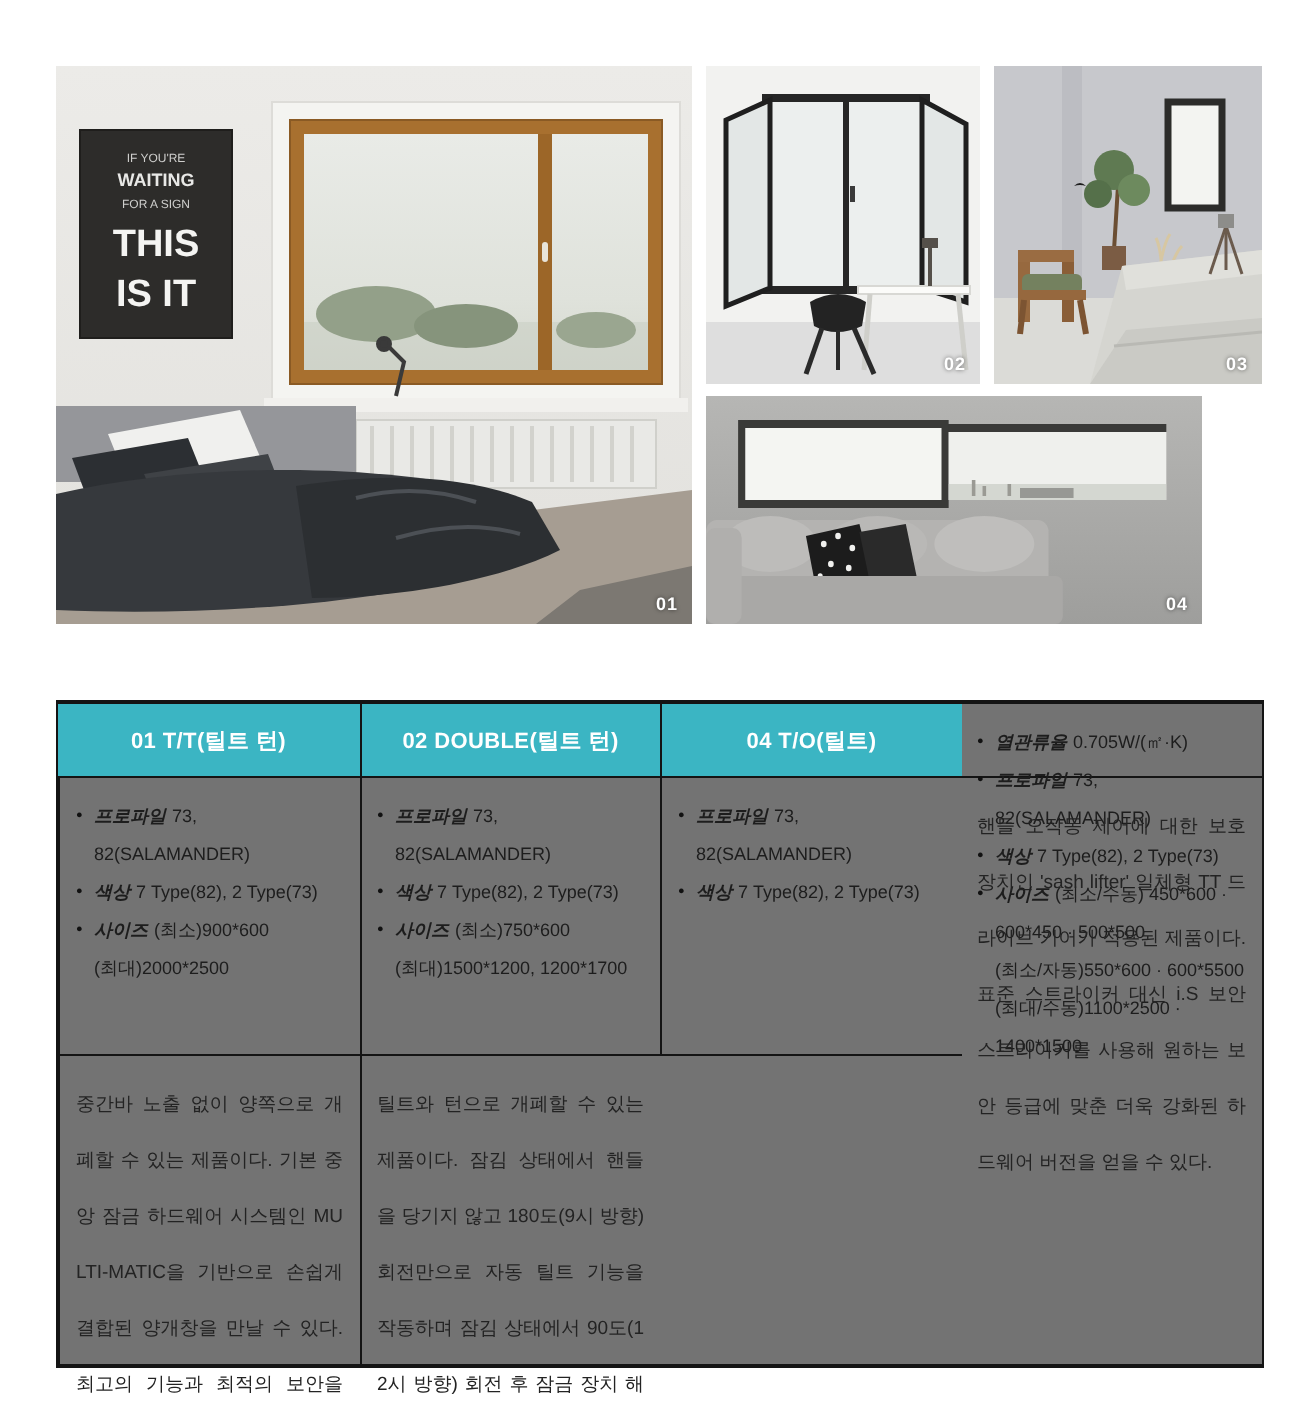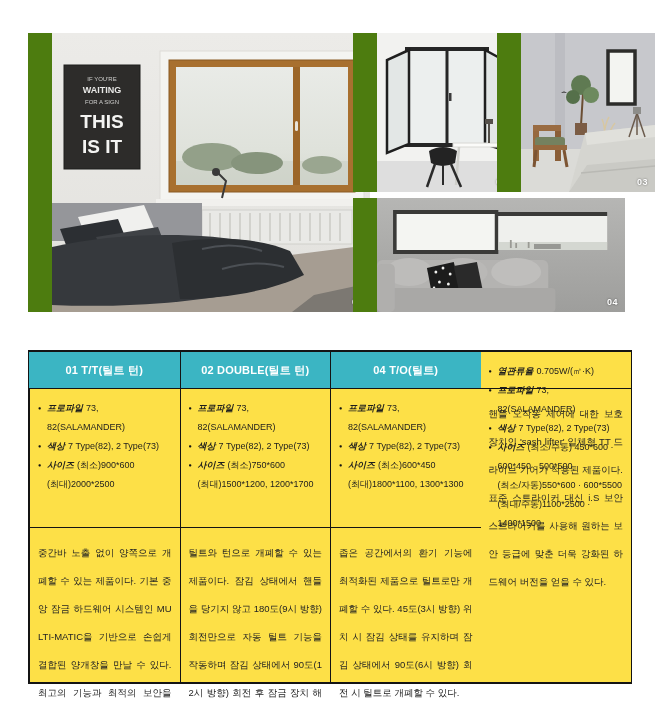--- a/index.html
+++ b/index.html
@@ -1,32 +1,32 @@
 <!DOCTYPE html>
 <html style="--accent: #3bb5c3;"><head>
 <meta charset="utf-8">
 <style>
   html,body{margin:0;padding:0;background:#ffffff;}
   body{font-family:"Liberation Sans","DejaVu Sans",sans-serif;-webkit-font-smoothing:antialiased;}
   .page{position:relative;width:658px;height:707px;background:#ffffff;overflow:hidden;}
 
   
-  .photo{position:absolute;overflow:hidden;background:#4d7c0f;padding-left:24px;}
+  .photo{position:absolute;overflow:hidden;background:#4d7c0f;}
   .photo svg{display:block;width:100%;height:100%;}
   .photo-label{position:absolute;right:7px;bottom:5px;color:#ffffff;font-size:9px;font-weight:bold;
                letter-spacing:.5px;text-shadow:0 0 2px rgba(0,0,0,.55);line-height:1;}
   #photo-01{left:28px;top:33px;width:318px;height:279px;}
   #photo-02{left:353px;top:33px;width:137px;height:159px;}
   #photo-03{left:497px;top:33px;width:134px;height:159px;}
   #photo-04{left:353px;top:198px;width:248px;height:114px;}
 
   
   .spec-table{position:absolute;left:28px;top:350px;width:602px;
               display:grid;grid-template-columns:repeat(4,1fr);grid-template-rows:37px 139px 154px;
-              border:1px solid #141414;border-top-width:2px;border-bottom-width:2px;background:#fde047;}
+              border:1px solid #141414;border-top-width:2px;border-bottom-width:2px;background:#737373;}
   .cell{border-left:1px solid #141414;min-width:0;box-sizing:border-box;}
   .cell.first{border-left:none;}
   .th{background:var(--accent,#3bb5c3);color:#ffffff;font-weight:bold;font-size:11px;
       display:flex;align-items:center;justify-content:center;border-bottom:1.5px solid #141414;
       letter-spacing:.2px;}
   .specs{padding:10px 6px 4px 8px;font-size:9px;color:#1d1d1d;border-bottom:1px solid #141414;}
   .spec-item{display:flex;line-height:19px;}
   .bullet{flex:0 0 9px;font-size:5.5px;line-height:19px;color:#111;}
   .spec-text{flex:1;min-width:0;}
   .spec-label{font-weight:bold;margin-right:3px;font-style:italic;}
@@ -290,34 +290,26 @@
     </div>
     <div class="cell specs">
       <div class="spec-item">
           <span class="bullet">●</span>
           <span class="spec-text"><b class="spec-label">프로파일</b><span class="spec-value">73, 82(SALAMANDER)</span></span>
         </div>
       <div class="spec-item">
           <span class="bullet">●</span>
           <span class="spec-text"><b class="spec-label">색상</b><span class="spec-value">7 Type(82), 2 Type(73)</span></span>
         </div>
-      <div class="spec-item">
-          <span class="bullet">●</span>
-          <span class="spec-text"><b class="spec-label">사이즈</b><span class="spec-value">(최소)600*450
-(최대)1800*1100, 1300*1300</span></span>
-        </div>
     </div>
 
     <div class="cell first desc">
         <p>핸들 오작동 제어에 대한 보호 장치인 'sash lifter' 일체형 TT 드라이브 기어가 적용된 제품이다. 표준 스트라이커 대신 i.S 보안 스트라이커를 사용해 원하는 보안 등급에 맞춘 더욱 강화된 하드웨어 버전을 얻을 수 있다.</p>
       </div>
     <div class="cell desc">
         <p>중간바 노출 없이 양쪽으로 개폐할 수 있는 제품이다. 기본 중앙 잠금 하드웨어 시스템인 MULTI-MATIC을 기반으로 손쉽게 결합된 양개창을 만날 수 있다. 최고의 기능과 최적의 보안을 자랑한다.</p>
       </div>
     <div class="cell desc">
         <p>틸트와 턴으로 개폐할 수 있는 제품이다. 잠김 상태에서 핸들을 당기지 않고 180도(9시 방향) 회전만으로 자동 틸트 기능을 작동하며 잠김 상태에서 90도(12시 방향) 회전 후 잠금 장치 해제 시에만 턴으로 개폐할 수 있는 것이 특징이다.</p>
       </div>
-    <div class="cell desc">
-        <p>좁은 공간에서의 환기 기능에 최적화된 제품으로 틸트로만 개폐할 수 있다. 45도(3시 방향) 위치 시 잠김 상태를 유지하며 잠김 상태에서 90도(6시 방향) 회전 시 틸트로 개폐할 수 있다.</p>
-      </div>
   </div>
 
 </div>
 
 </body></html>

